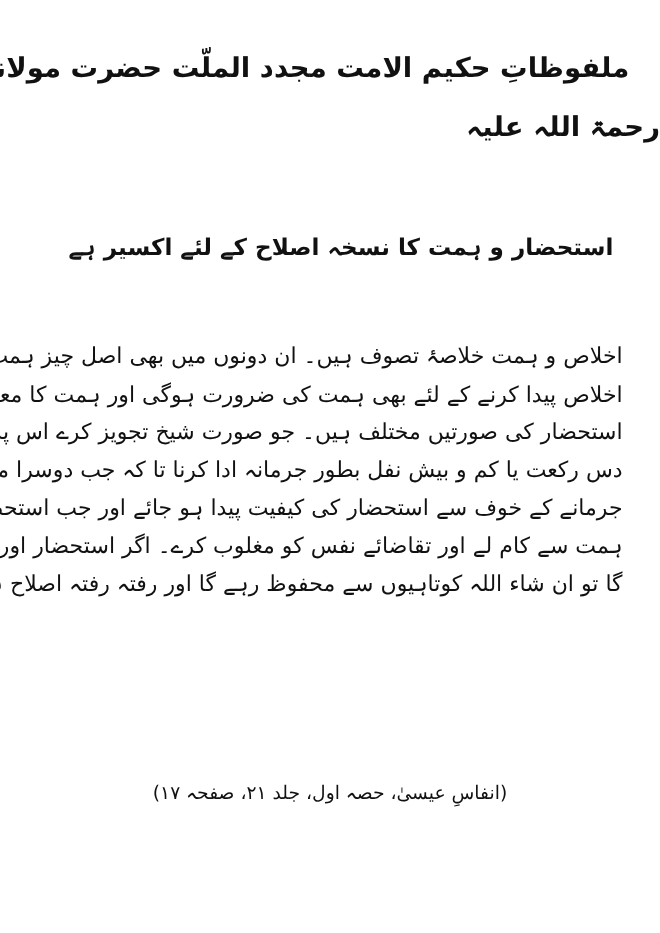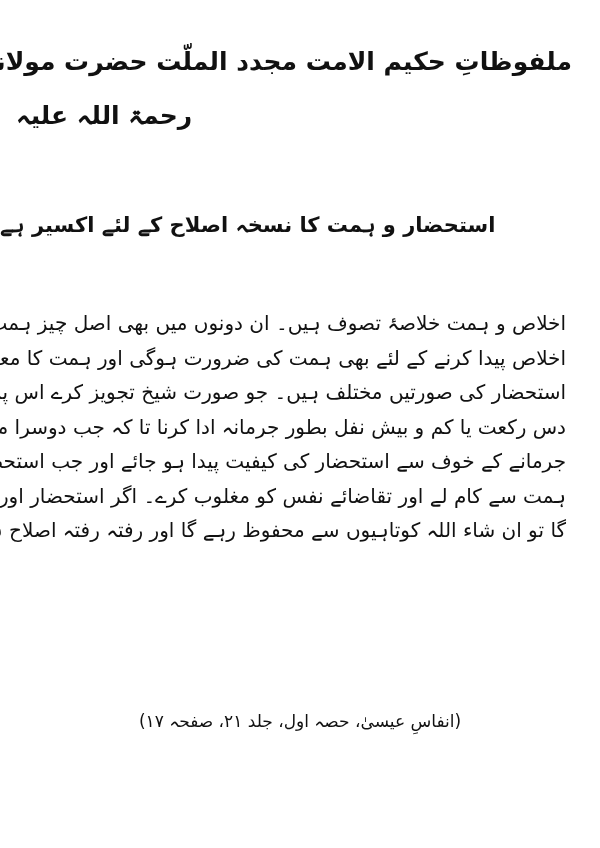--- a/index.html
+++ b/index.html
@@ -28,36 +28,37 @@
       text-align: center;
       font-size: 25px;
       font-weight: bold;
       line-height: 48px;
       letter-spacing: -0.3px;
       white-space: nowrap;
     }
     .title-line2 {
       position: absolute;
       top: 92px;
-      left: 16px;
+      left: 10px;
       right: 0;
-      text-align: left;
+      text-align: right;
       font-size: 25px;
       font-weight: bold;
       line-height: 48px;
     }
     .subtitle {
       position: absolute;
       top: 205px;
       left: 0;
       right: 0;
-      text-align: left;
+      text-align: center;
       font-size: 21px;
       font-weight: bold;
       line-height: 40px;
+      padding-left: 20px;
     }
     .body-text {
       position: absolute;
       top: 306px;
       left: 34px;
       right: 34px;
     }
     .body-line {
       display: block;
       font-size: 20px;

